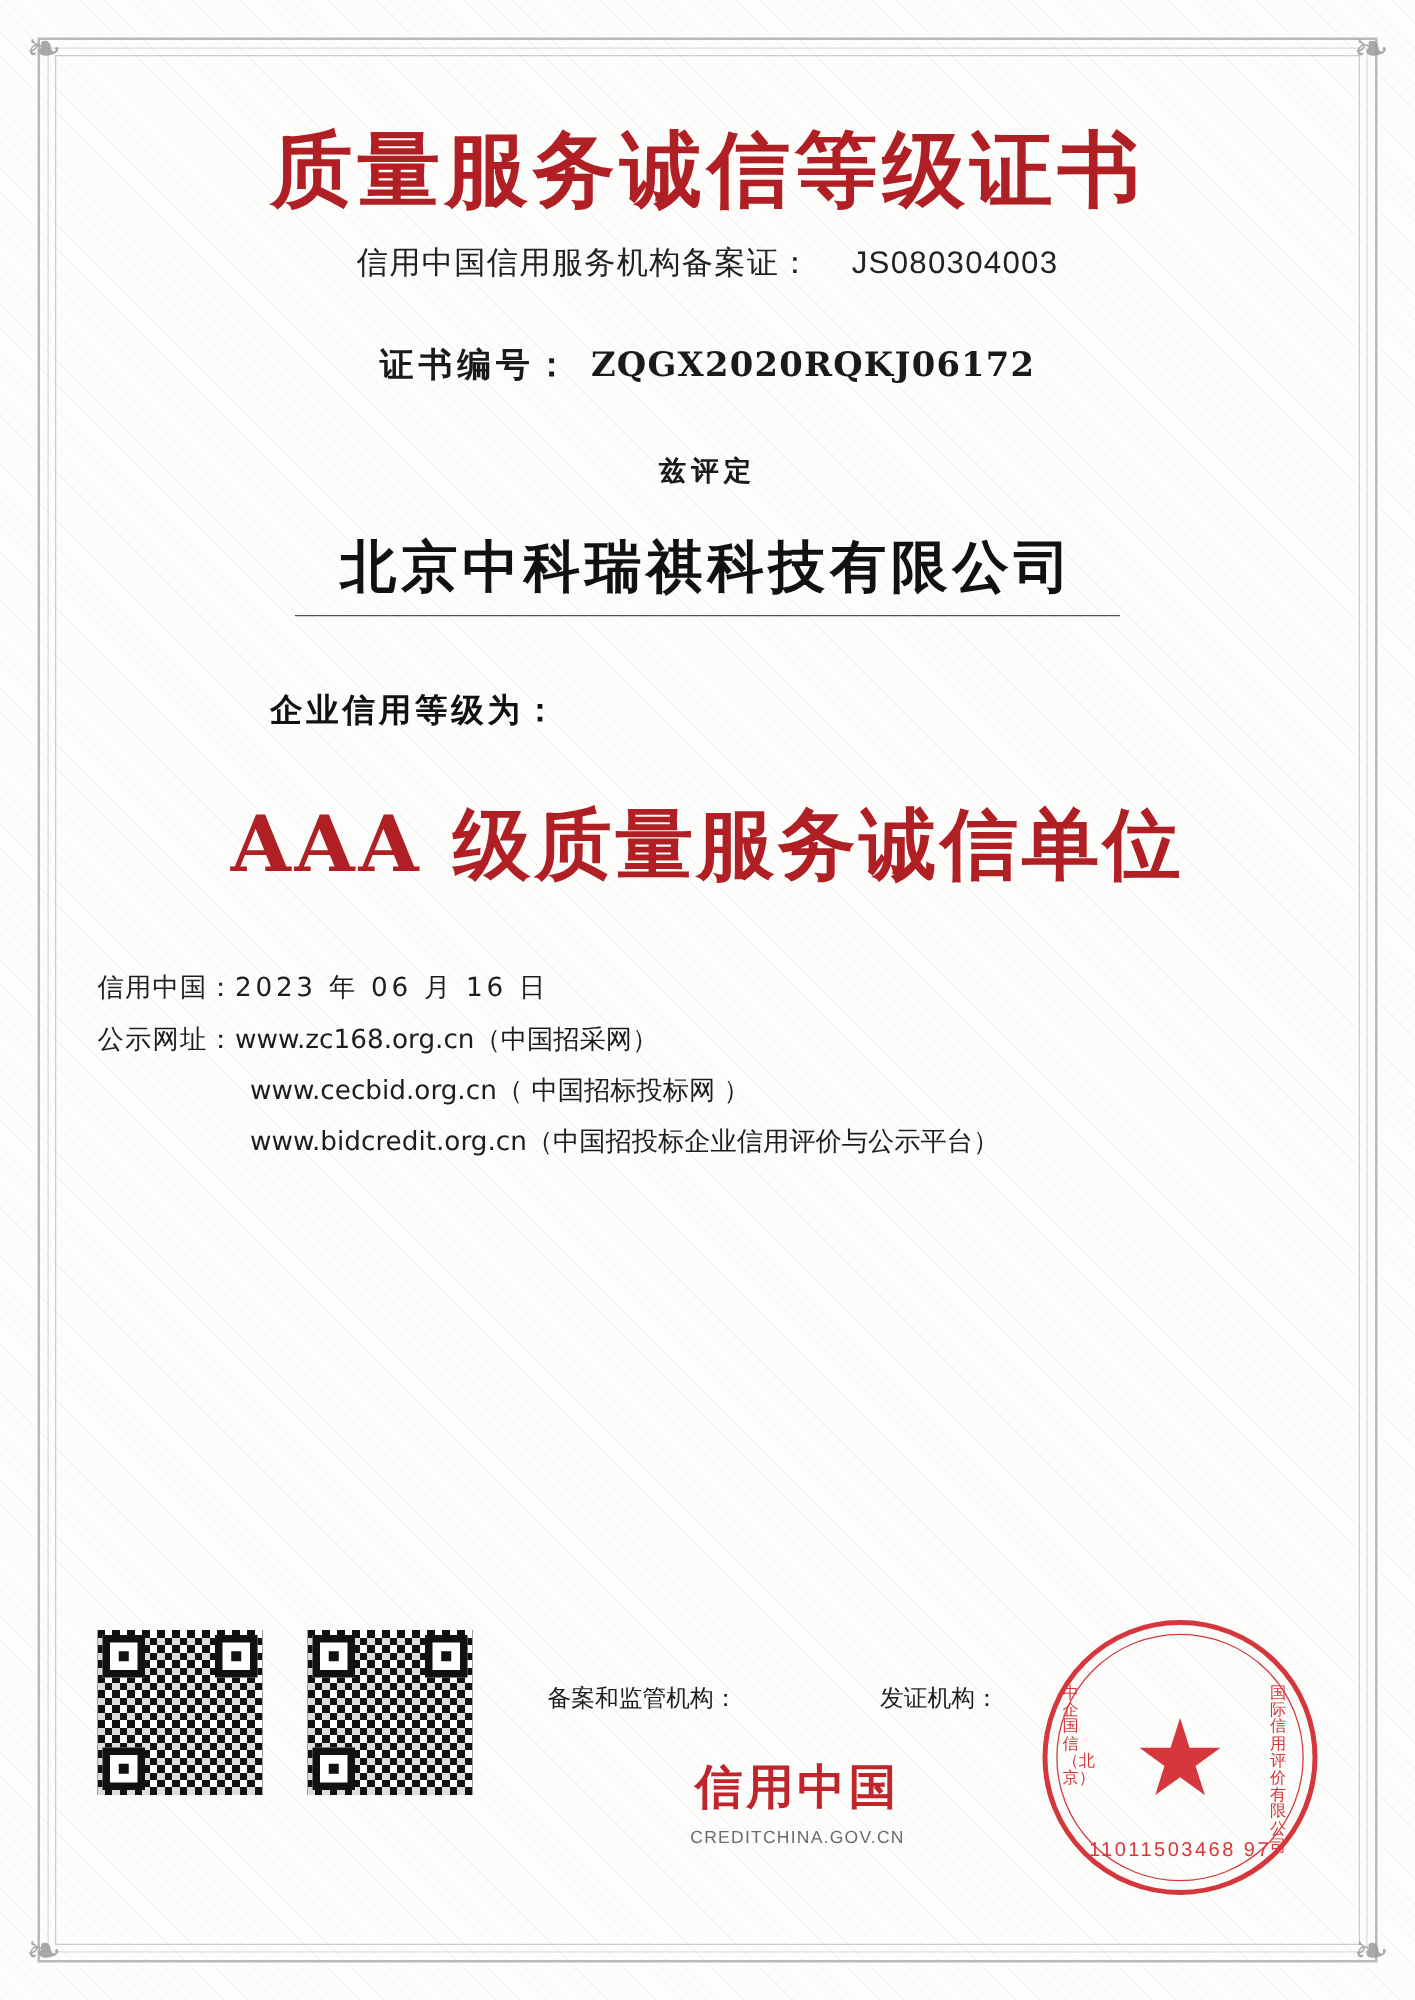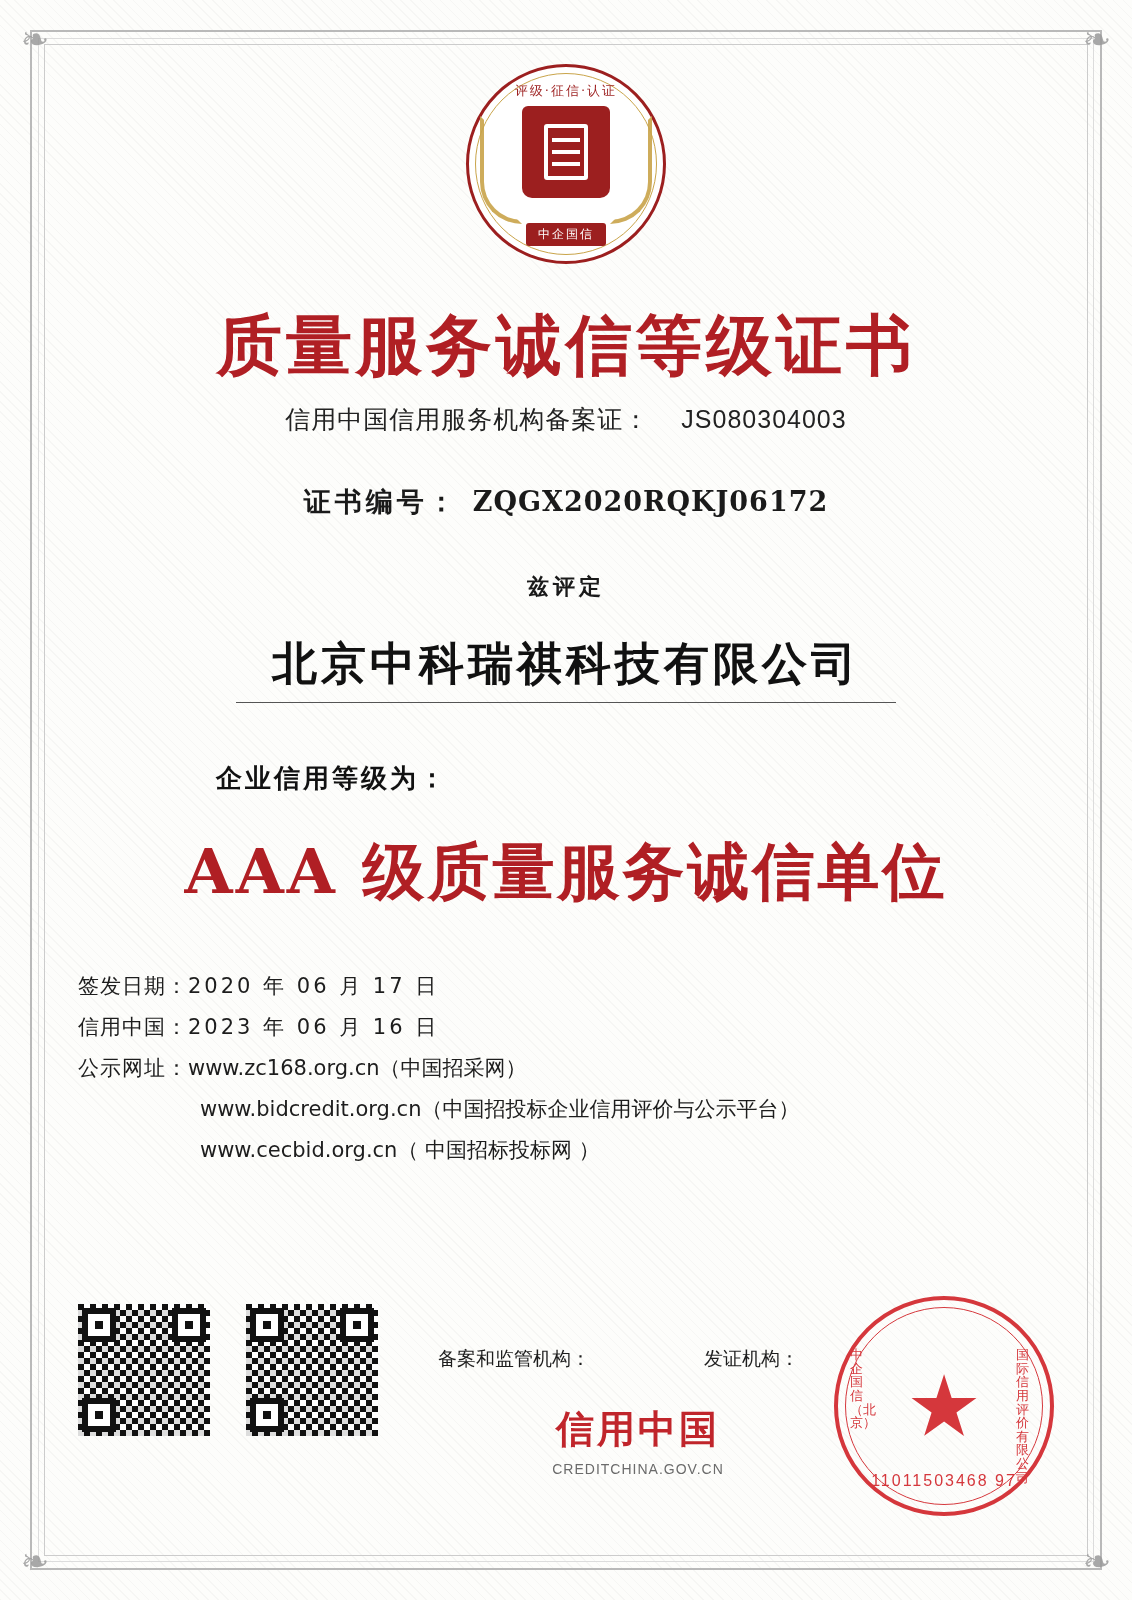--- a/index.html
+++ b/index.html
@@ -217,21 +217,21 @@
   .grade-label {
     margin-top: 58px;
     margin-left: 152px;
     font-family: "DejaVu Serif", serif;
     font-weight: bold;
     font-size: 26px;
     letter-spacing: 3px;
     color: #111;
   }
   .grade-value {
-    margin-top: 34px;
+    margin-top: 48px;
     text-align: center;
     color: #b01f24;
     font-family: "DejaVu Serif", serif;
     font-weight: bold;
     font-size: 62px;
     letter-spacing: 3px;
   }
 
   
   .meta {
@@ -382,69 +382,51 @@
   <div class="frame-hairline"></div>
   <div class="frame-inner"></div>
 
   <div class="corner tl">❧</div>
   <div class="corner tr">❧</div>
   <div class="corner bl">❧</div>
   <div class="corner br">❧</div>
 
   <div class="content">
 
-    <div class="emblem-wrap">
-      <div class="emblem">
-        <div class="ring-outer"></div>
-        <div class="ring-inner"></div>
-        <div class="laurel-l"></div>
-        <div class="laurel-r"></div>
-        <div class="top-text">评级·征信·认证</div>
-        <div class="shield">
-          <div class="bar b1"></div>
-          <div class="bar b2"></div>
-          <div class="bar b3"></div>
-        </div>
-        <div class="bottom-plate">中企国信</div>
-      </div>
-    </div>
 
     <div class="main-title">质量服务诚信等级证书</div>
 
     <div class="subtitle">
       <span>信用中国信用服务机构备案证：</span><span class="code">JS080304003</span>
     </div>
 
     <div class="cert-no">
       <span class="label">证书编号：</span><span>ZQGX2020RQKJ06172</span>
     </div>
 
     <div class="hereby">兹评定</div>
 
     <div class="company">北京中科瑞祺科技有限公司</div>
     <div class="company-underline"></div>
 
     <div class="grade-label">企业信用等级为：</div>
     <div class="grade-value">AAA 级质量服务诚信单位</div>
 
     <div class="meta">
-      <span class="row">
-        <span class="lbl">签发日期：</span><span class="val">2020 年 06 月 17 日</span>
-      </span>
       <span class="row">
         <span class="lbl">信用中国：</span><span class="val">2023 年 06 月 16 日</span>
       </span>
       <span class="row">
         <span class="lbl">公示网址：</span><span class="url">www.zc168.org.cn（中国招采网）</span>
       </span>
       <span class="row">
-        <span class="indent"></span><span class="url">www.bidcredit.org.cn（中国招投标企业信用评价与公示平台）</span>
+        <span class="indent"></span><span class="url">www.cecbid.org.cn（ 中国招标投标网 ）</span>
       </span>
       <span class="row">
-        <span class="indent"></span><span class="url">www.cecbid.org.cn（ 中国招标投标网 ）</span>
+        <span class="indent"></span><span class="url">www.bidcredit.org.cn（中国招投标企业信用评价与公示平台）</span>
       </span>
     </div>
 
     <div class="footer">
 
       <div class="qr q1">
         <div class="finder f1"></div>
         <div class="finder f2"></div>
         <div class="finder f3"></div>
       </div>

